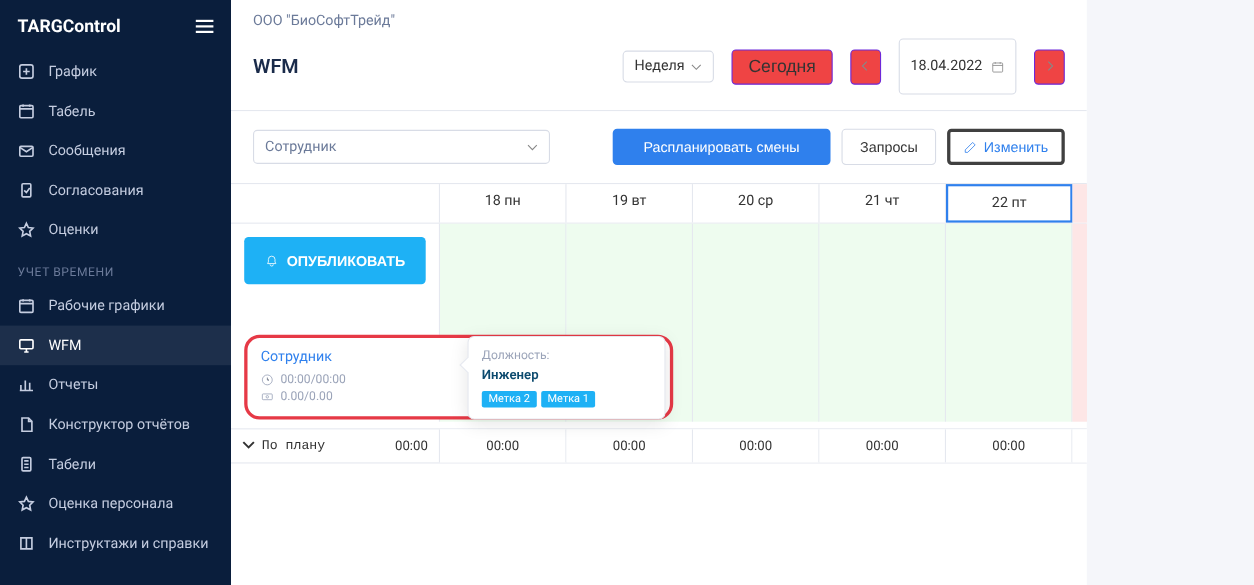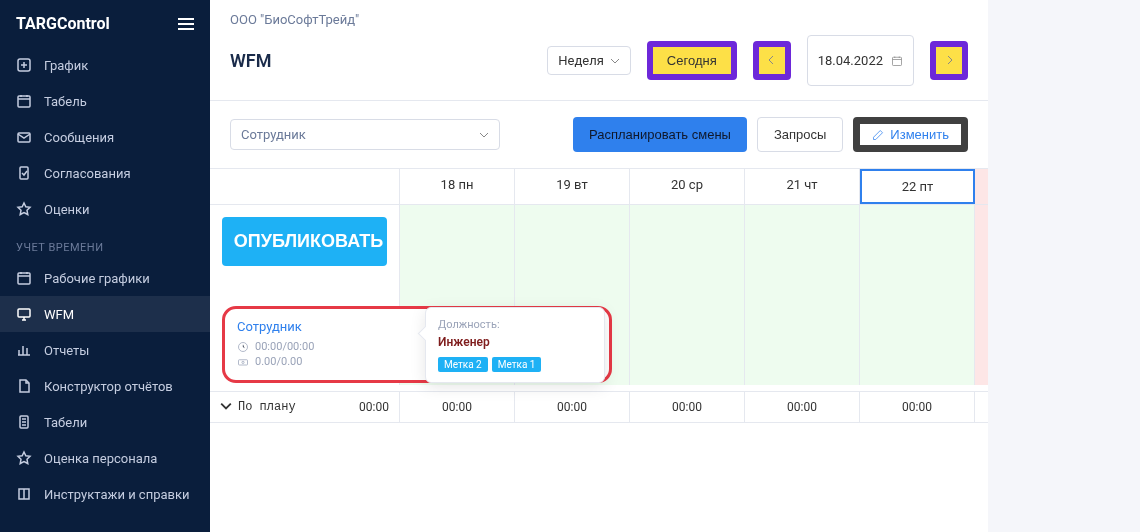--- a/index.html
+++ b/index.html
@@ -19,57 +19,57 @@
 .nav-icon svg { width: 16px; height: 16px; stroke: currentColor; fill: none; stroke-width: 1.5; }
 .nav-section { padding: 14px 16px 6px; color: #6b7a99; font-size: 11px; letter-spacing: 0.5px; }
 
 
 .main { flex: 1; display: flex; flex-direction: column; background: #fff; overflow: hidden; }
 .topbar { padding: 12px 20px 8px; color: #6b7a99; font-size: 13px; }
 .titlebar { display: flex; align-items: center; justify-content: space-between; padding: 0 20px 14px; border-bottom: 1px solid #e5e8ef; }
 .page-title { font-size: 18px; font-weight: 600; color: #1a2b4a; }
 .title-controls { display: flex; align-items: center; gap: 16px; }
 .select-period { display: flex; align-items: center; gap: 6px; border: 1px solid #d8dce6; border-radius: 4px; padding: 6px 10px; background: #fff; cursor: pointer; font-size: 13px; color: #333; }
-.btn { border: 6px solid #6d28d9; background: #fde047; border-radius: 4px; padding: 6px 14px; cursor: pointer; font-size: 13px; color: #333; }
+.btn { border: 1px solid #6d28d9; background: #ef4444; border-radius: 4px; padding: 6px 14px; cursor: pointer; font-size: 16px; color: #333; }
 .btn-nav { padding: 6px 8px; }
 .date-display { display: flex; align-items: center; gap: 8px; border: 1px solid #d8dce6; border-radius: 4px; padding: 17px 10px; background: #fff; cursor: pointer; font-size: 13px; }
 
 .toolbar { display: flex; align-items: center; justify-content: space-between; padding: 16px 20px; }
 .employee-select { display: flex; align-items: center; justify-content: space-between; border: 1px solid #d8dce6; border-radius: 4px; padding: 7px 10px; width: 270px; color: #6b7a99; cursor: pointer; }
 .toolbar-right { display: flex; gap: 10px; }
-.btn-primary { background: #2f80ed; color: #0f172a; border: none; padding: 8px 16px; border-radius: 4px; cursor: pointer; font-size: 13px; }
+.btn-primary { background: #2f80ed; color: #ffffff; border: none; padding: 8px 28px; border-radius: 4px; cursor: pointer; font-size: 13px; }
 .btn-outline { border: 1px solid #d8dce6; background: #fff; padding: 8px 16px; border-radius: 4px; cursor: pointer; font-size: 13px; color: #333; }
-.btn-outline-primary { border: 7px solid #404040; background: #fff; color: #2f80ed; padding: 3px 12px; border-radius: 4px; cursor: pointer; font-size: 13px; display: flex; align-items: center; gap: 6px; }
+.btn-outline-primary { border: 3px solid #404040; background: #fff; color: #2f80ed; padding: 3px 12px; border-radius: 4px; cursor: pointer; font-size: 13px; display: flex; align-items: center; gap: 6px; }
 
 
 .schedule { flex: 1; overflow: auto; position: relative; }
 .grid-header { display: flex; border-top: 1px solid #e5e8ef; border-bottom: 1px solid #e5e8ef; }
 .col-first { width: 190px; flex-shrink: 0; border-right: 1px solid #e5e8ef; }
 .col-day { flex: 1; min-width: 115px; text-align: center; padding: 8px 0; border-right: 1px solid #e5e8ef; font-size: 13px; color: #333; }
 .col-day.active { border: 2px solid #2f80ed; }
 .col-day.weekend { background: #fde6e6; }
 
 .grid-body { display: flex; }
 .body-left { width: 190px; flex-shrink: 0; border-right: 1px solid #e5e8ef; }
 .body-right { flex: 1; display: flex; }
 .body-col { flex: 1; min-width: 115px; border-right: 1px solid #e5e8ef; background: #eefcef; min-height: 180px; }
 .body-col.weekend { background: #fde6e6; }
 
 .publish-block { padding: 12px; }
-.publish-btn { background: #1eb1f5; color: #fff; border: none; border-radius: 4px; padding: 14px 18px; cursor: pointer; font-size: 18px; font-weight: 600; display: flex; align-items: center; gap: 8px; width: 100%; justify-content: center; }
+.publish-btn { background: #1eb1f5; color: #fff; border: none; border-radius: 4px; padding: 14px 18px; cursor: pointer; font-size: 13px; font-weight: 600; display: flex; align-items: center; gap: 8px; width: 100%; justify-content: center; }
 
 .employee-row { border: 3px solid #e63946; border-radius: 14px; margin: 4px 8px 0 4px; padding: 10px 12px 12px; position: relative; width: 390px; background: #fff; z-index: 5; }
 .employee-name { color: #2f80ed; font-size: 13px; margin-bottom: 6px; cursor: pointer; }
 .employee-meta { color: #9aa3b8; font-size: 11px; display: flex; align-items: center; gap: 6px; }
 .employee-meta + .employee-meta { margin-top: 2px; }
 
 .tooltip { position: absolute; left: 200px; top: -2px; background: #fff; border: 1px solid #e5e8ef; border-radius: 6px; box-shadow: 0 4px 16px rgba(0,0,0,0.1); padding: 10px 12px; width: 180px; z-index: 10; }
 .tooltip::before { content: ""; position: absolute; left: -6px; top: 20px; width: 10px; height: 10px; background: #fff; border-left: 1px solid #e5e8ef; border-bottom: 1px solid #e5e8ef; transform: rotate(45deg); }
 .tooltip-label { color: #9aa3b8; font-size: 11px; margin-bottom: 4px; }
-.tooltip-value { font-size: 12px; font-weight: 600; margin-bottom: 8px; color: #7f1d1d; }
+.tooltip-value { font-size: 12px; font-weight: 600; margin-bottom: 8px; color: #0c4a6e; }
 .tags { display: flex; gap: 4px; }
 .tag { background: #1eb1f5; color: #fff; font-size: 10px; padding: 2px 6px; border-radius: 2px; }
 
 .plan-row { display: flex; border-top: 1px solid #e5e8ef; border-bottom: 1px solid #e5e8ef; }
 .plan-left { width: 190px; flex-shrink: 0; border-right: 1px solid #e5e8ef; display: flex; align-items: center; justify-content: space-between; padding: 8px 10px; font-size: 12px; }
 .plan-left-label { display: flex; align-items: flex-start; gap: 6px; font-family: Liberation Mono, monospace; }
 .plan-cell { flex: 1; min-width: 115px; text-align: center; padding: 8px 0; border-right: 1px solid #e5e8ef; font-size: 12px; color: #333; background: #fff; }
 
 .chevron-down { width: 10px; height: 10px; }
 .small-icon { width: 12px; height: 12px; }

